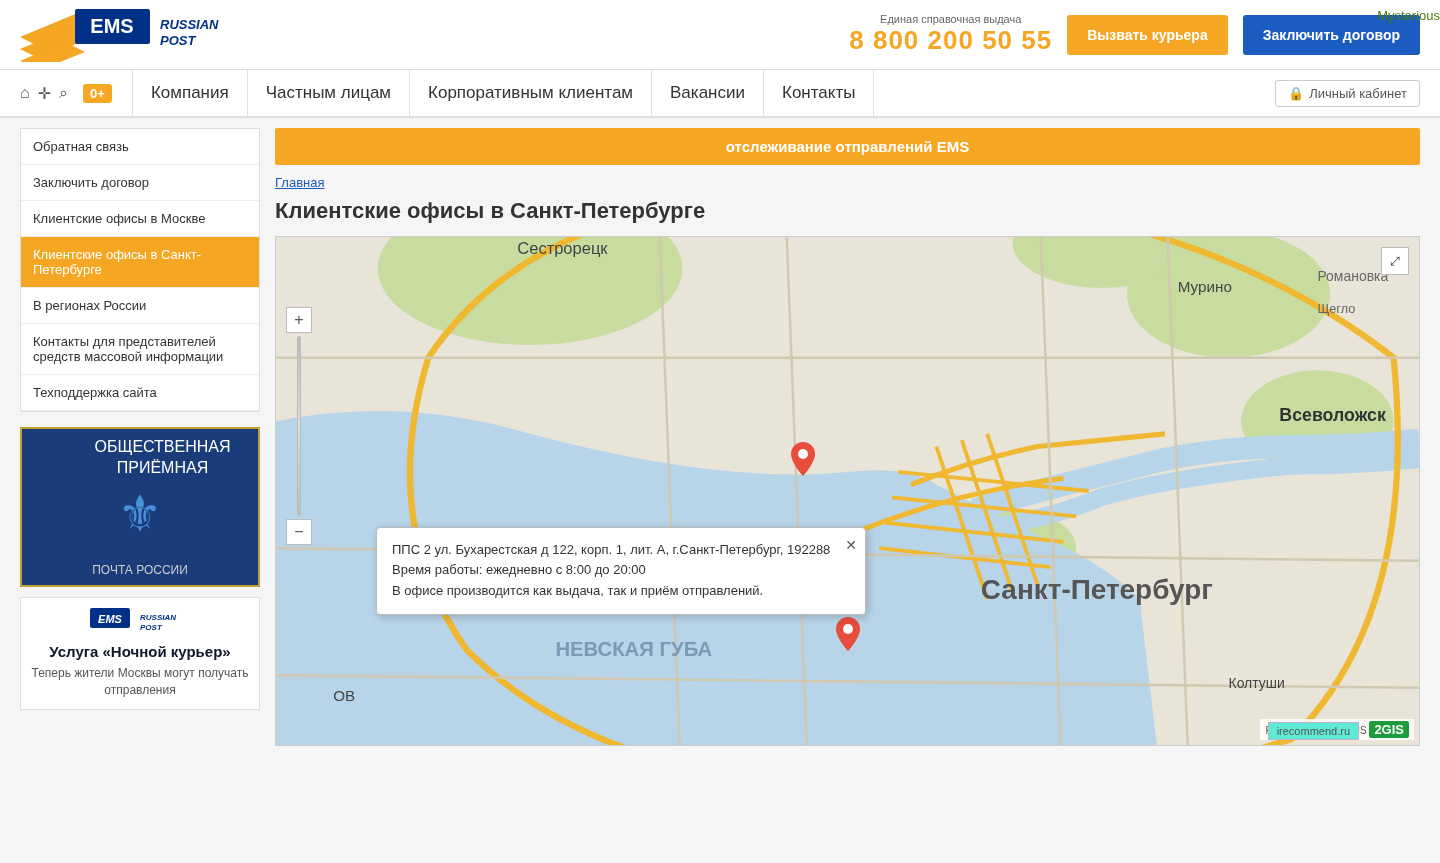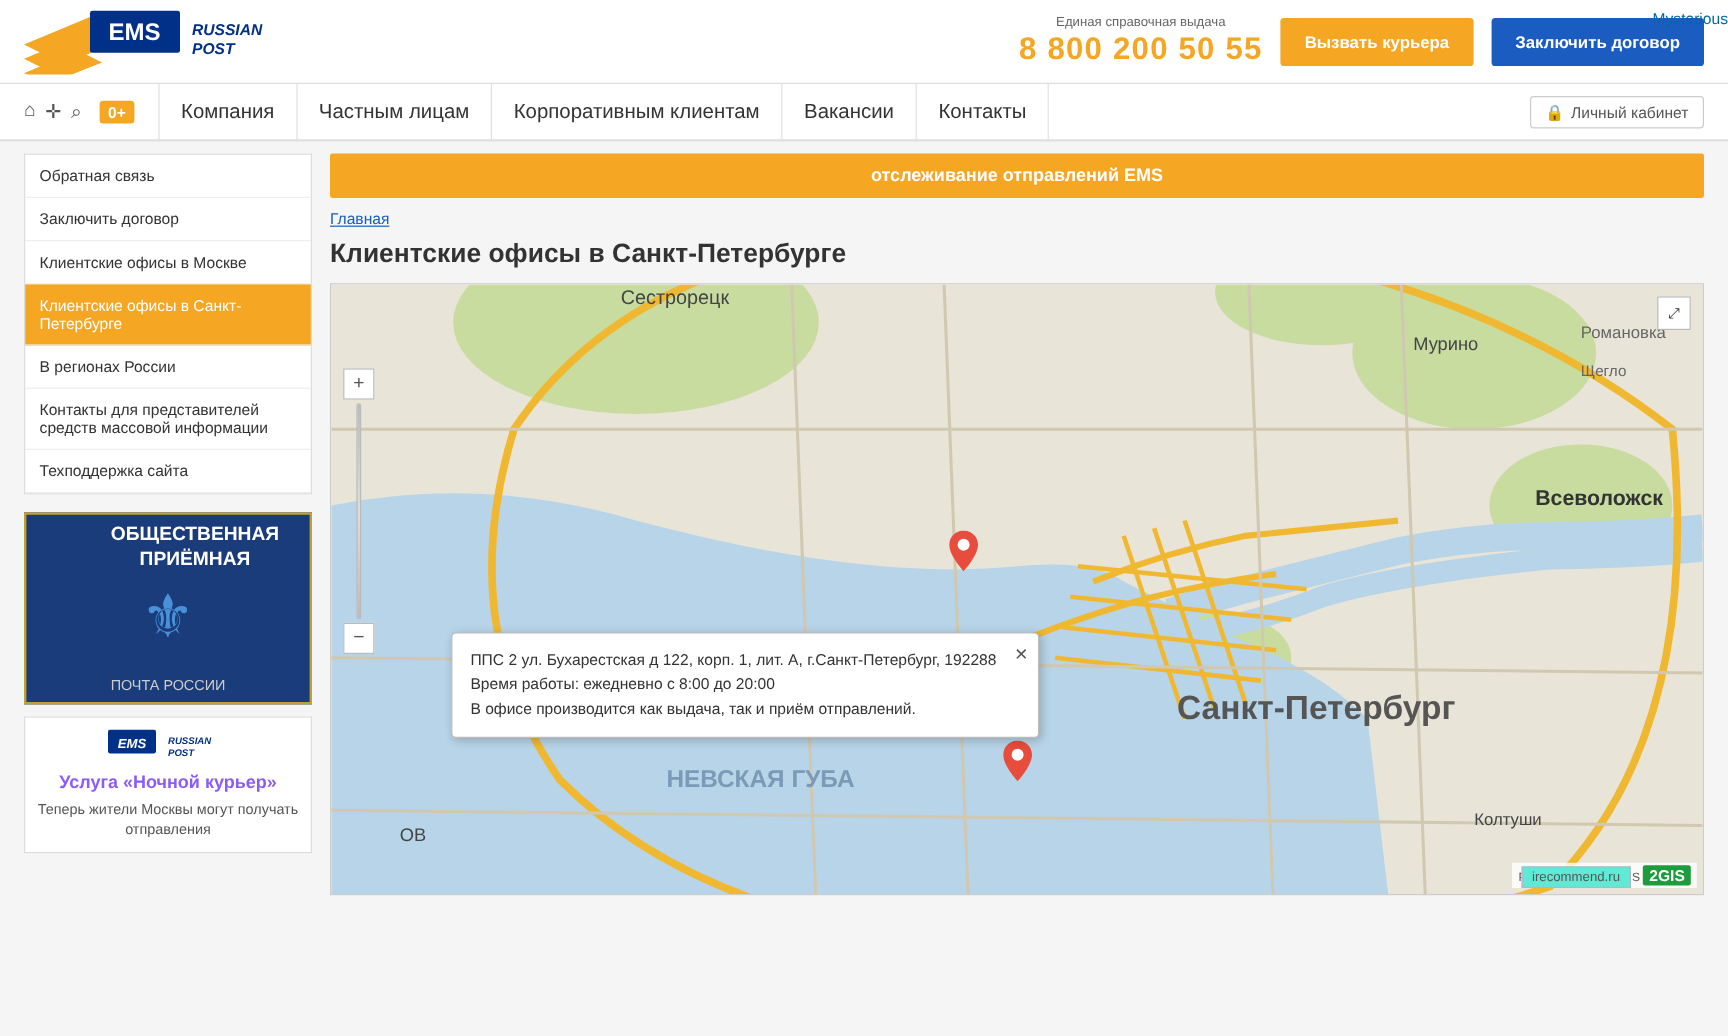--- a/index.html
+++ b/index.html
@@ -54,21 +54,21 @@
       color: #fff;
       border: none;
       padding: 12px 20px;
       font-size: 14px;
       font-weight: bold;
       cursor: pointer;
       border-radius: 3px;
     }
     .mysterious-text {
       font-size: 13px;
-      color: #0369a1;
+      color: #4d7c0f;
       position: absolute;
       right: 0;
       top: 8px;
     }
 
     
     .navbar {
       background: #fff;
       border-bottom: 2px solid #e0e0e0;
       padding: 0 20px;
@@ -169,21 +169,21 @@
       display: flex;
       flex-direction: column;
       align-items: center;
       justify-content: center;
       gap: 8px;
       border: 2px solid #c0a030;
     }
     .banner-pochta-title {
       color: #fff;
       font-size: 16px;
-      font-weight: bold;
+      font-weight: normal;
       text-align: center;
       line-height: 1.3;
       margin-left: 45px;
     }
     .banner-eagle {
       font-size: 40px;
       color: #4a90d9;
     }
     .banner-pochta-sub {
       color: #ccc;
@@ -200,21 +200,21 @@
     }
     .banner-ems-logo {
       font-size: 11px;
       color: #003087;
       font-weight: bold;
       font-style: italic;
     }
     .banner-ems-service {
       font-size: 15px;
       font-weight: bold;
-      color: #8b5cf6;
+      color: #0f172a;
       margin: 8px 0 5px;
     }
     .banner-ems-desc {
       font-size: 12px;
       color: #555;
       line-height: 1.4;
     }
 
     
     .main-content {

